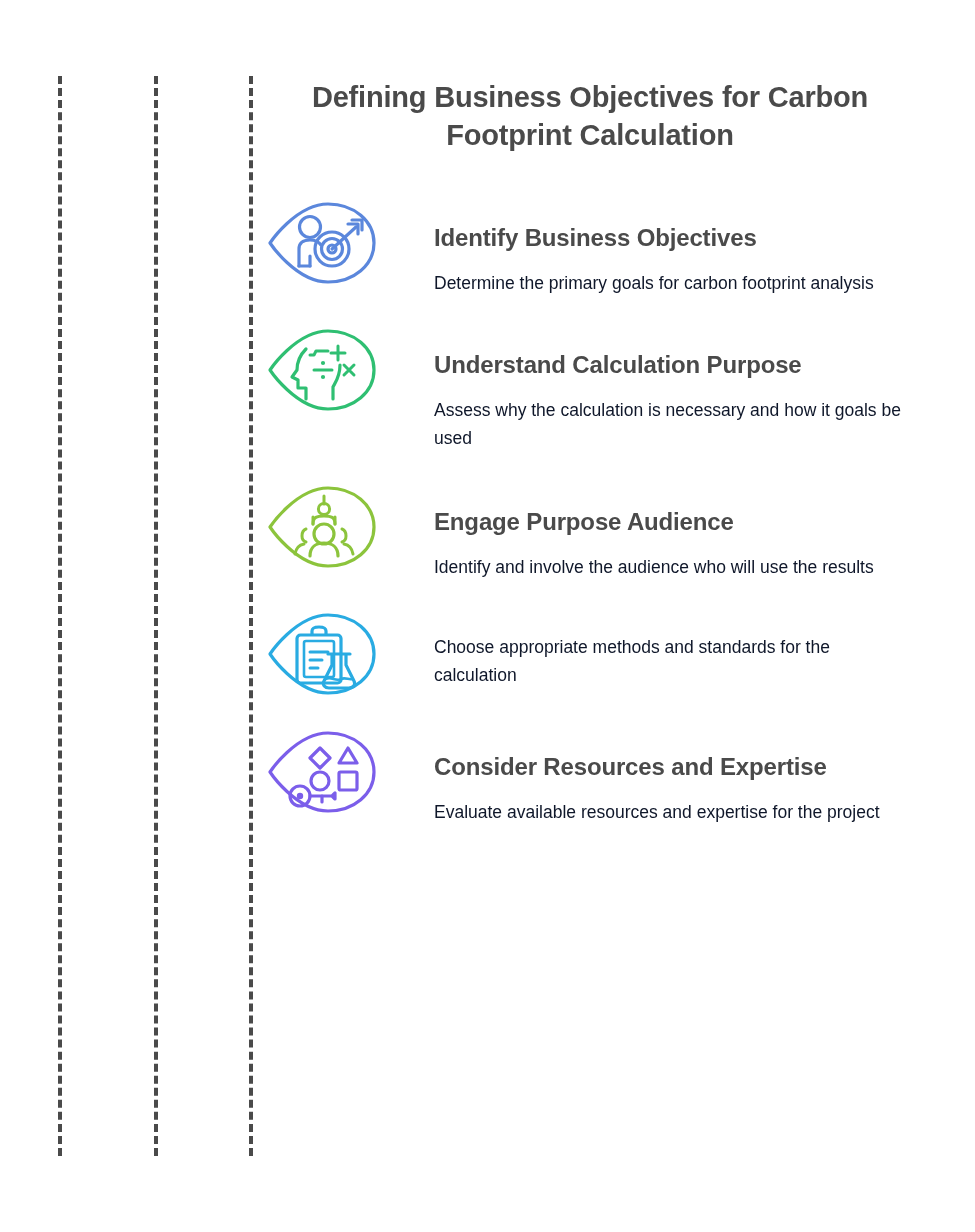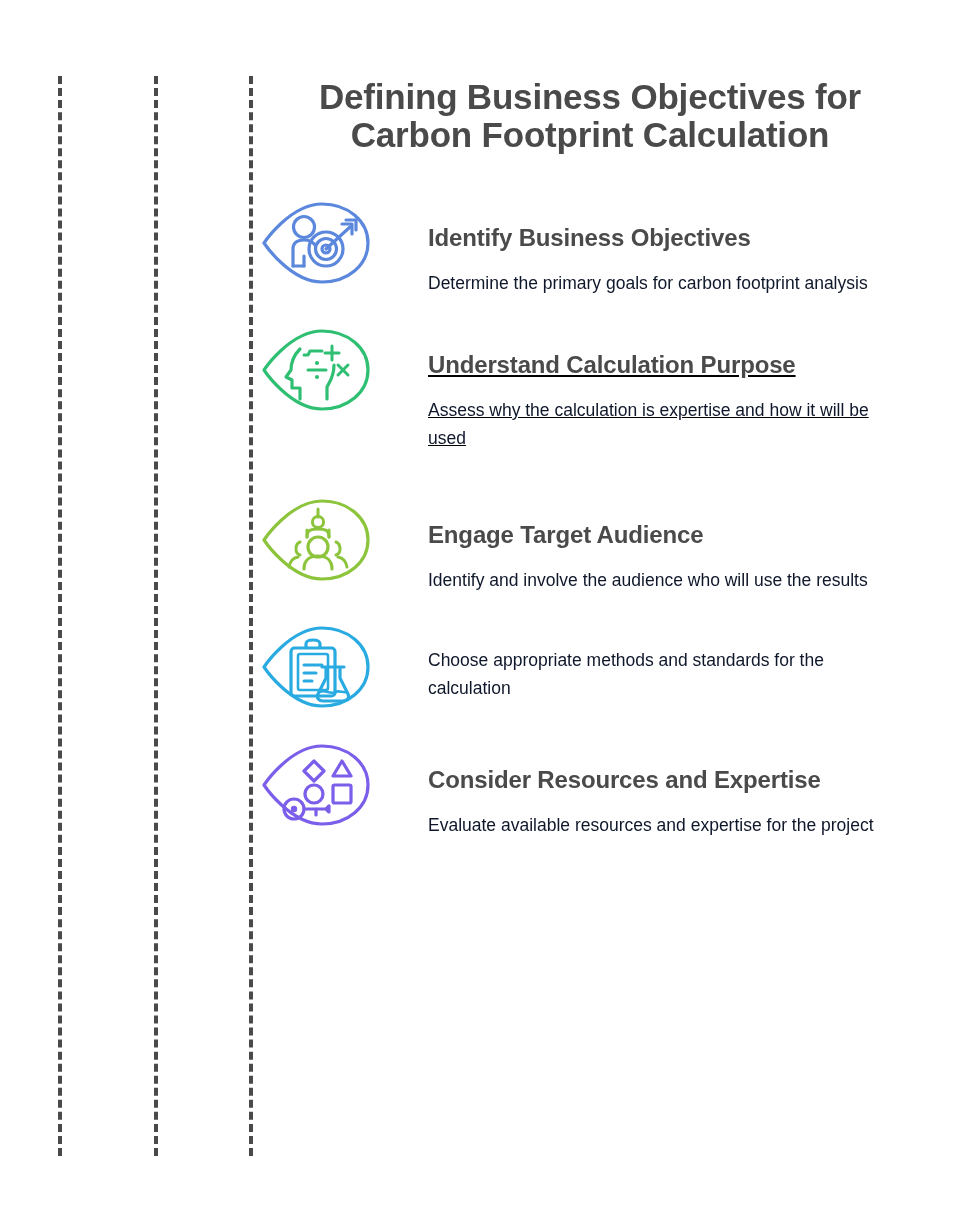--- a/index.html
+++ b/index.html
@@ -31,31 +31,31 @@
   .rail-2 { left: 154px; }
   .rail-3 { left: 249px; }
 
   
   .title {
     position: absolute;
     left: 285px;
     top: 78px;
     width: 610px;
     text-align: center;
-    font-size: 35px;
+    font-size: 29px;
     line-height: 38px;
     font-weight: bold;
     color: #4a4a4a;
     letter-spacing: -0.2px;
   }
 
   
   .steps {
     position: absolute;
-    left: 256px;
+    left: 262px;
     top: 196px;
     width: 660px;
   }
 
   .step {
     position: relative;
     display: flex;
     align-items: flex-start;
     margin-bottom: 30px;
   }
@@ -91,21 +91,21 @@
   .step-desc {
     font-size: 17.5px;
     line-height: 28px;
     color: #0f172a;
     max-width: 470px;
     font-weight: normal;
   }
 
   
   .step-1 { margin-bottom: 26px; }
-  .step-2 { margin-bottom: 41px; text-decoration: underline; }
+  .step-2 { margin-bottom: 28px; }
   .step-3 { margin-bottom: 26px; }
   .step-4 { margin-bottom: 26px; }
   .step-5 { margin-bottom: 12px; }
 </style>
 </head>
 <body>
 
 <div id="canvas">
 
   <div class="rail rail-1"></div>
@@ -156,21 +156,21 @@
 
           <path d="M48 45 L66 45" fill="none" stroke="#2FBF72" stroke-width="3.0" stroke-linecap="round"></path>
           <circle cx="57" cy="38" r="2.1" fill="#2FBF72"></circle>
           <circle cx="57" cy="52" r="2.1" fill="#2FBF72"></circle>
 
           <path d="M78 40 L88 50 M88 40 L78 50" fill="none" stroke="#2FBF72" stroke-width="3.0" stroke-linecap="round"></path>
         </svg>
       </div>
       <div class="step-text">
         <div class="step-title">Understand Calculation Purpose</div>
-        <div class="step-desc">Assess why the calculation is expertise and how it will be used</div>
+        <div class="step-desc">Assess why the calculation is necessary and how it goals be used</div>
       </div>
     </div>
 
     <div class="step step-3">
       <div class="icon-wrap">
         <svg width="112" height="90" viewBox="0 0 112 90">
           <path d="M4 45 C4 45 30 6 62 6 C88 6 108 23 108 45 C108 67 88 84 62 84 C30 84 4 45 4 45 Z" fill="none" stroke="#8CC43C" stroke-width="3.2" stroke-linejoin="round"></path>
 
           <path d="M58 14 L58 22" fill="none" stroke="#8CC43C" stroke-width="3.0" stroke-linecap="round"></path>
           <circle cx="58" cy="27" r="5.6" fill="none" stroke="#8CC43C" stroke-width="3.0"></circle>
@@ -181,21 +181,21 @@
           <path d="M44 74 C44 65 50 61 58 61 C66 61 72 65 72 74" fill="none" stroke="#8CC43C" stroke-width="3.2" stroke-linecap="round"></path>
 
           <path d="M40 47 C37 48 36 51 36 54 C36 57 37 59 40 60" fill="none" stroke="#8CC43C" stroke-width="3.0" stroke-linecap="round"></path>
           <path d="M29 72 C30 66 33 63 38 62" fill="none" stroke="#8CC43C" stroke-width="3.0" stroke-linecap="round"></path>
 
           <path d="M76 47 C79 48 80 51 80 54 C80 57 79 59 76 60" fill="none" stroke="#8CC43C" stroke-width="3.0" stroke-linecap="round"></path>
           <path d="M87 72 C86 66 83 63 78 62" fill="none" stroke="#8CC43C" stroke-width="3.0" stroke-linecap="round"></path>
         </svg>
       </div>
       <div class="step-text">
-        <div class="step-title">Engage Target Audience</div>
+        <div class="step-title">Engage Purpose Audience</div>
         <div class="step-desc">Identify and involve the audience who will use the results</div>
       </div>
     </div>
 
     <div class="step step-4">
       <div class="icon-wrap">
         <svg width="112" height="90" viewBox="0 0 112 90">
           <path d="M4 45 C4 45 30 6 62 6 C88 6 108 23 108 45 C108 67 88 84 62 84 C30 84 4 45 4 45 Z" fill="none" stroke="#29ABE2" stroke-width="3.2" stroke-linejoin="round"></path>
 
           <rect x="31" y="26" width="44" height="48" rx="3.5" fill="none" stroke="#29ABE2" stroke-width="3.2"></rect>

